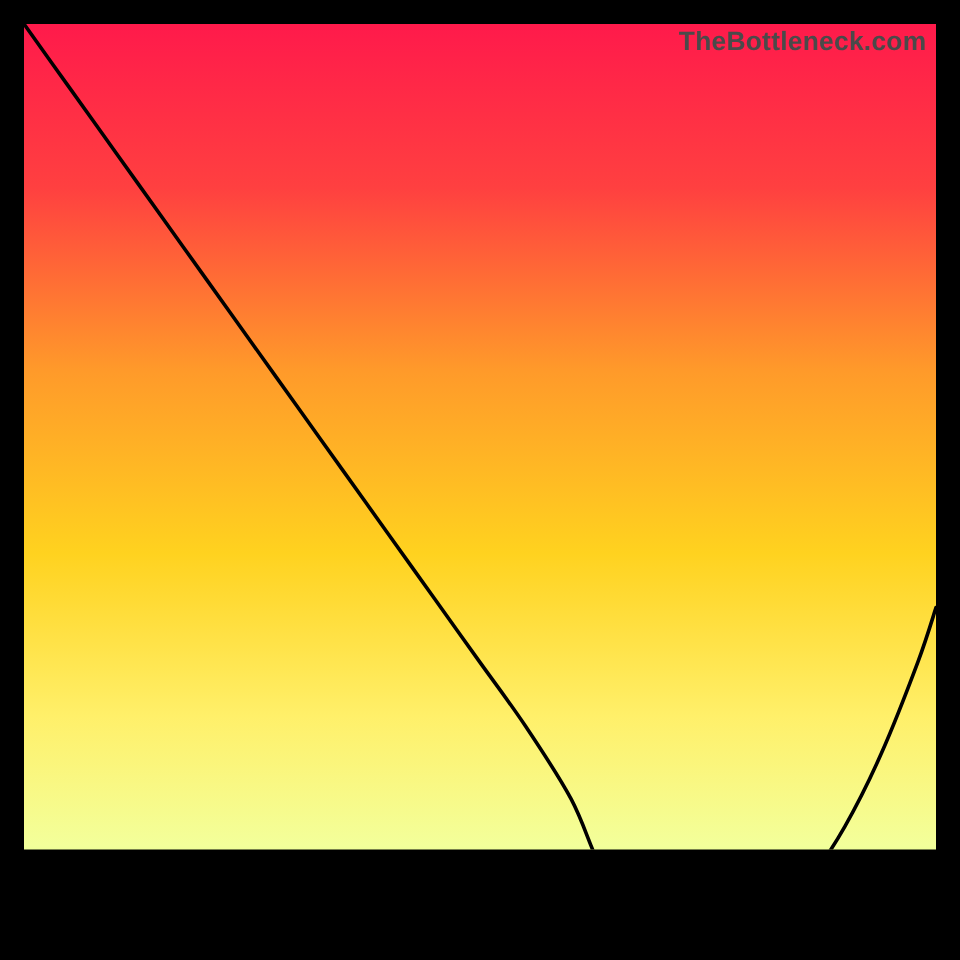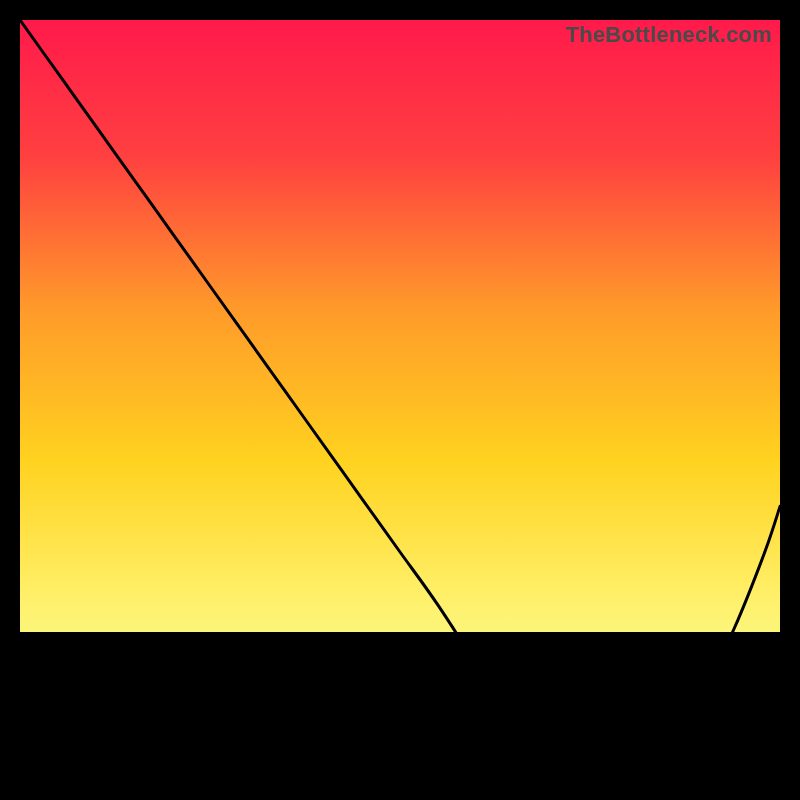--- a/index.html
+++ b/index.html
@@ -14,21 +14,21 @@
     position: relative;
     width: 800px;
     height: 800px;
     background: #000;
   }
   .plot {
     position: absolute;
     left: 20px;
     top: 20px;
     width: 760px;
-    height: 612px;
+    height: 688px;
     overflow: hidden;
   }
   .gradient {
     position: absolute;
     left: 0; top: 0; right: 0; bottom: 0;
   }
   .watermark {
     position: absolute;
     top: 2px;
     right: 8px;

